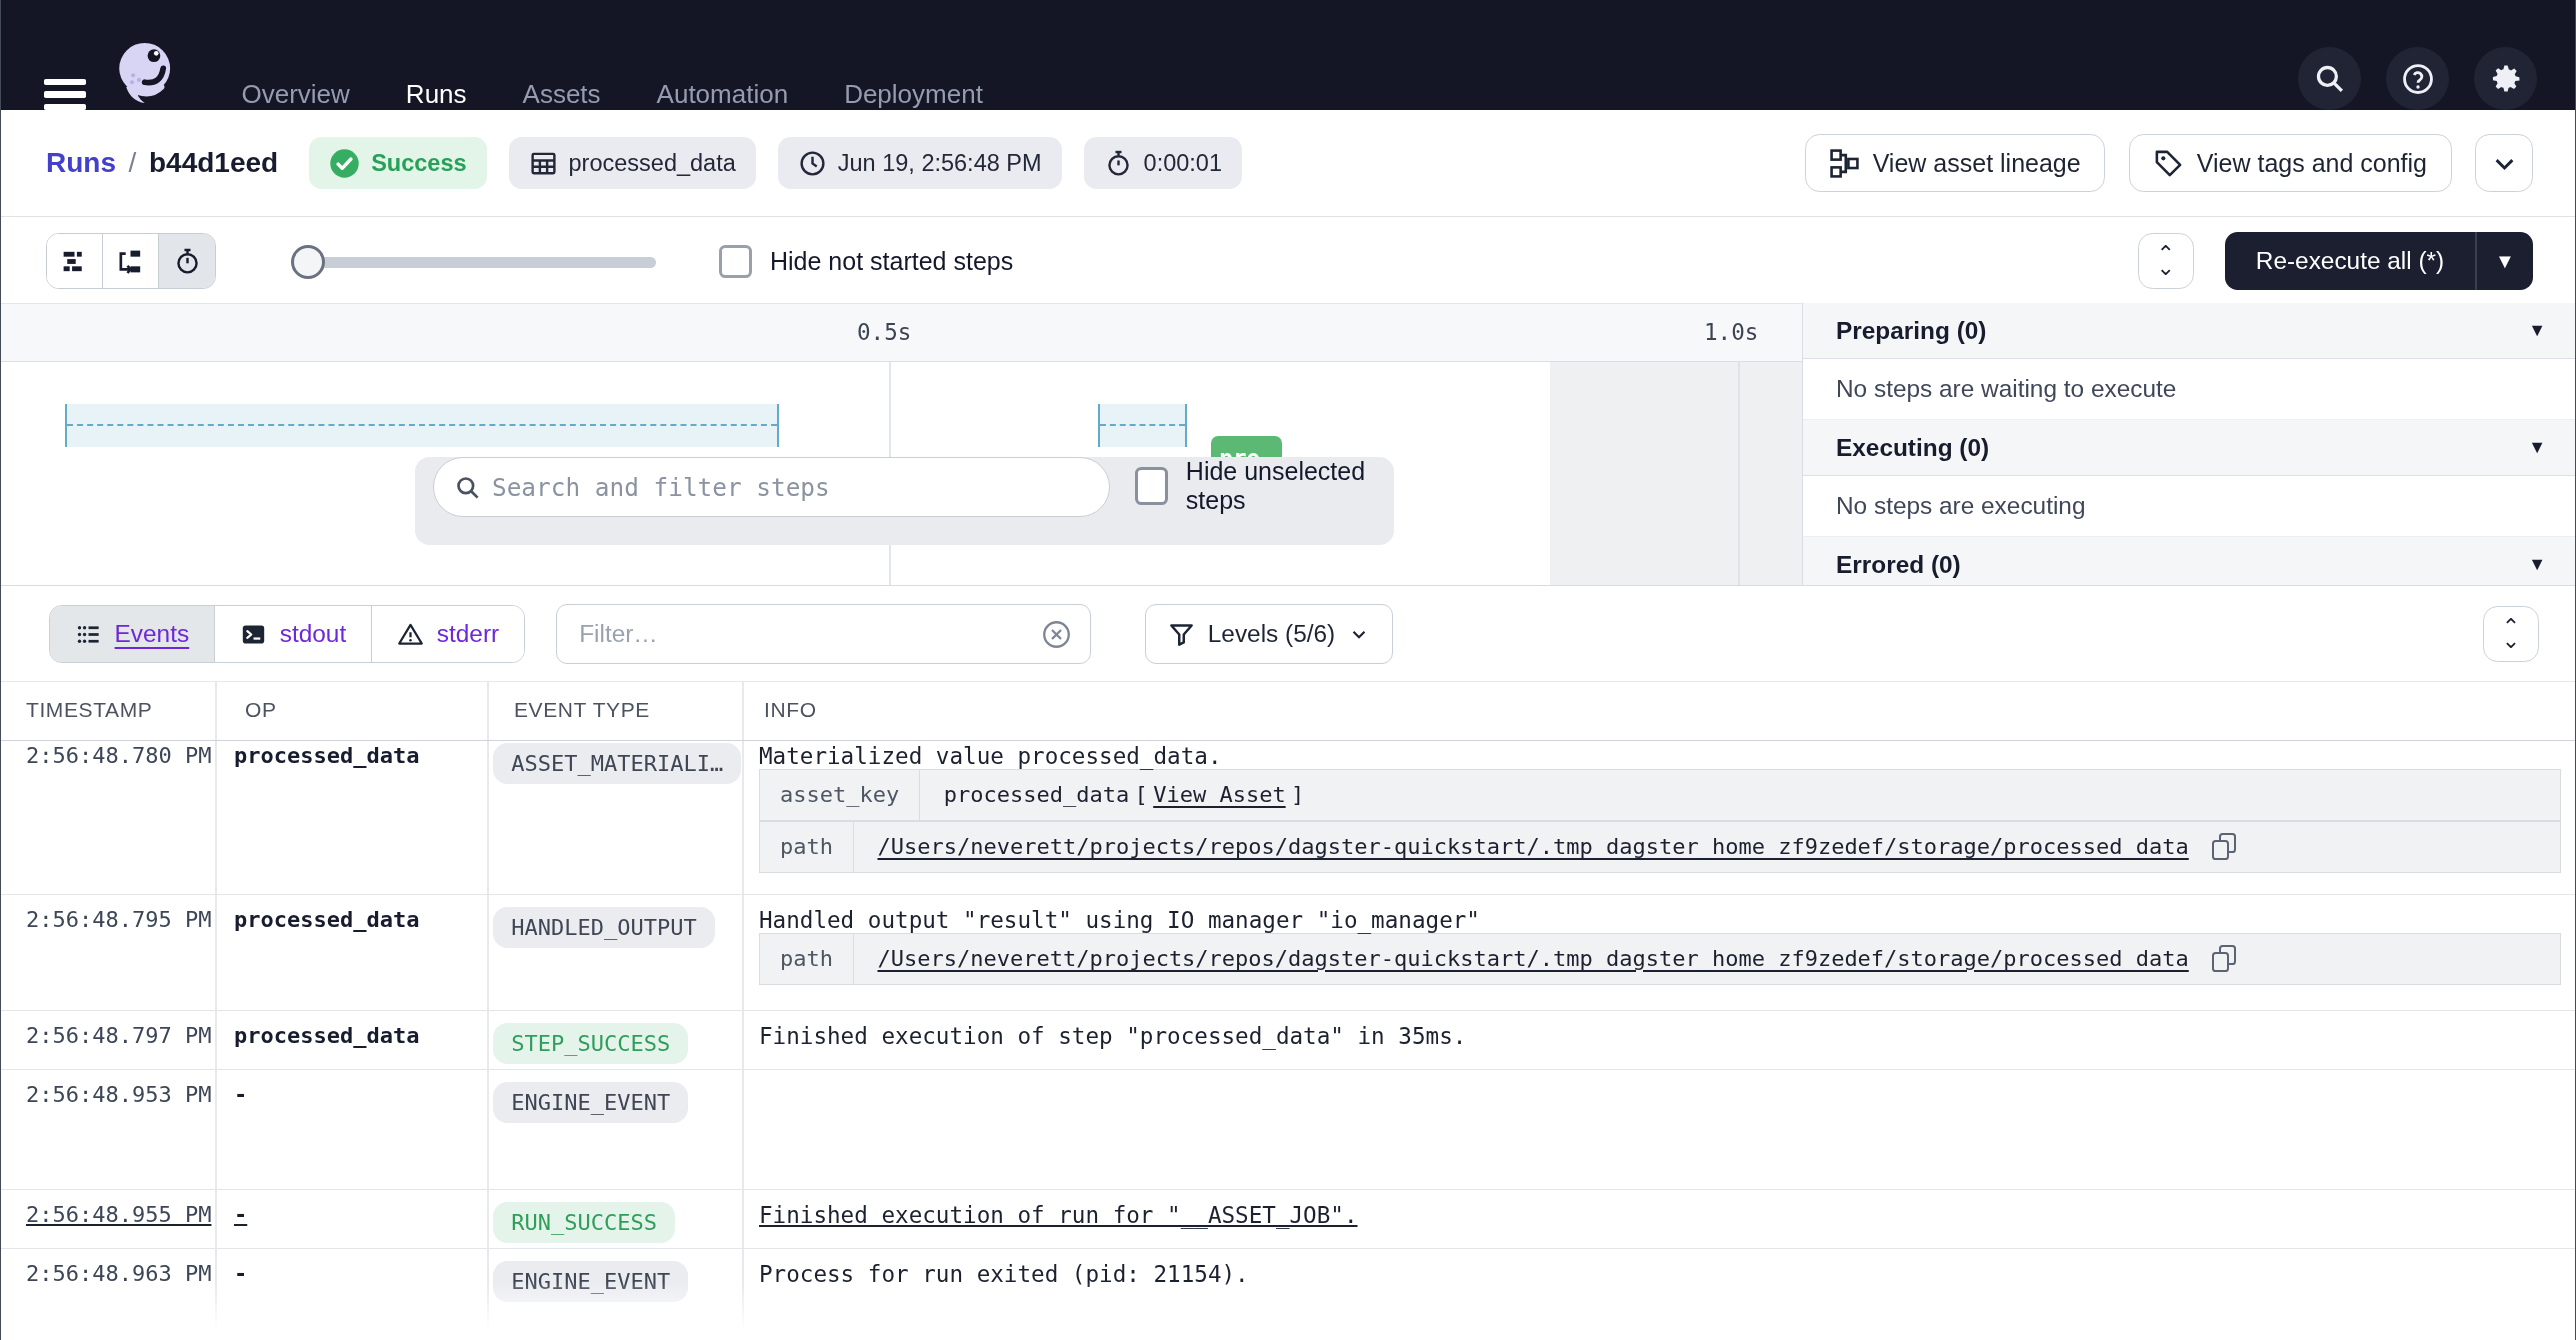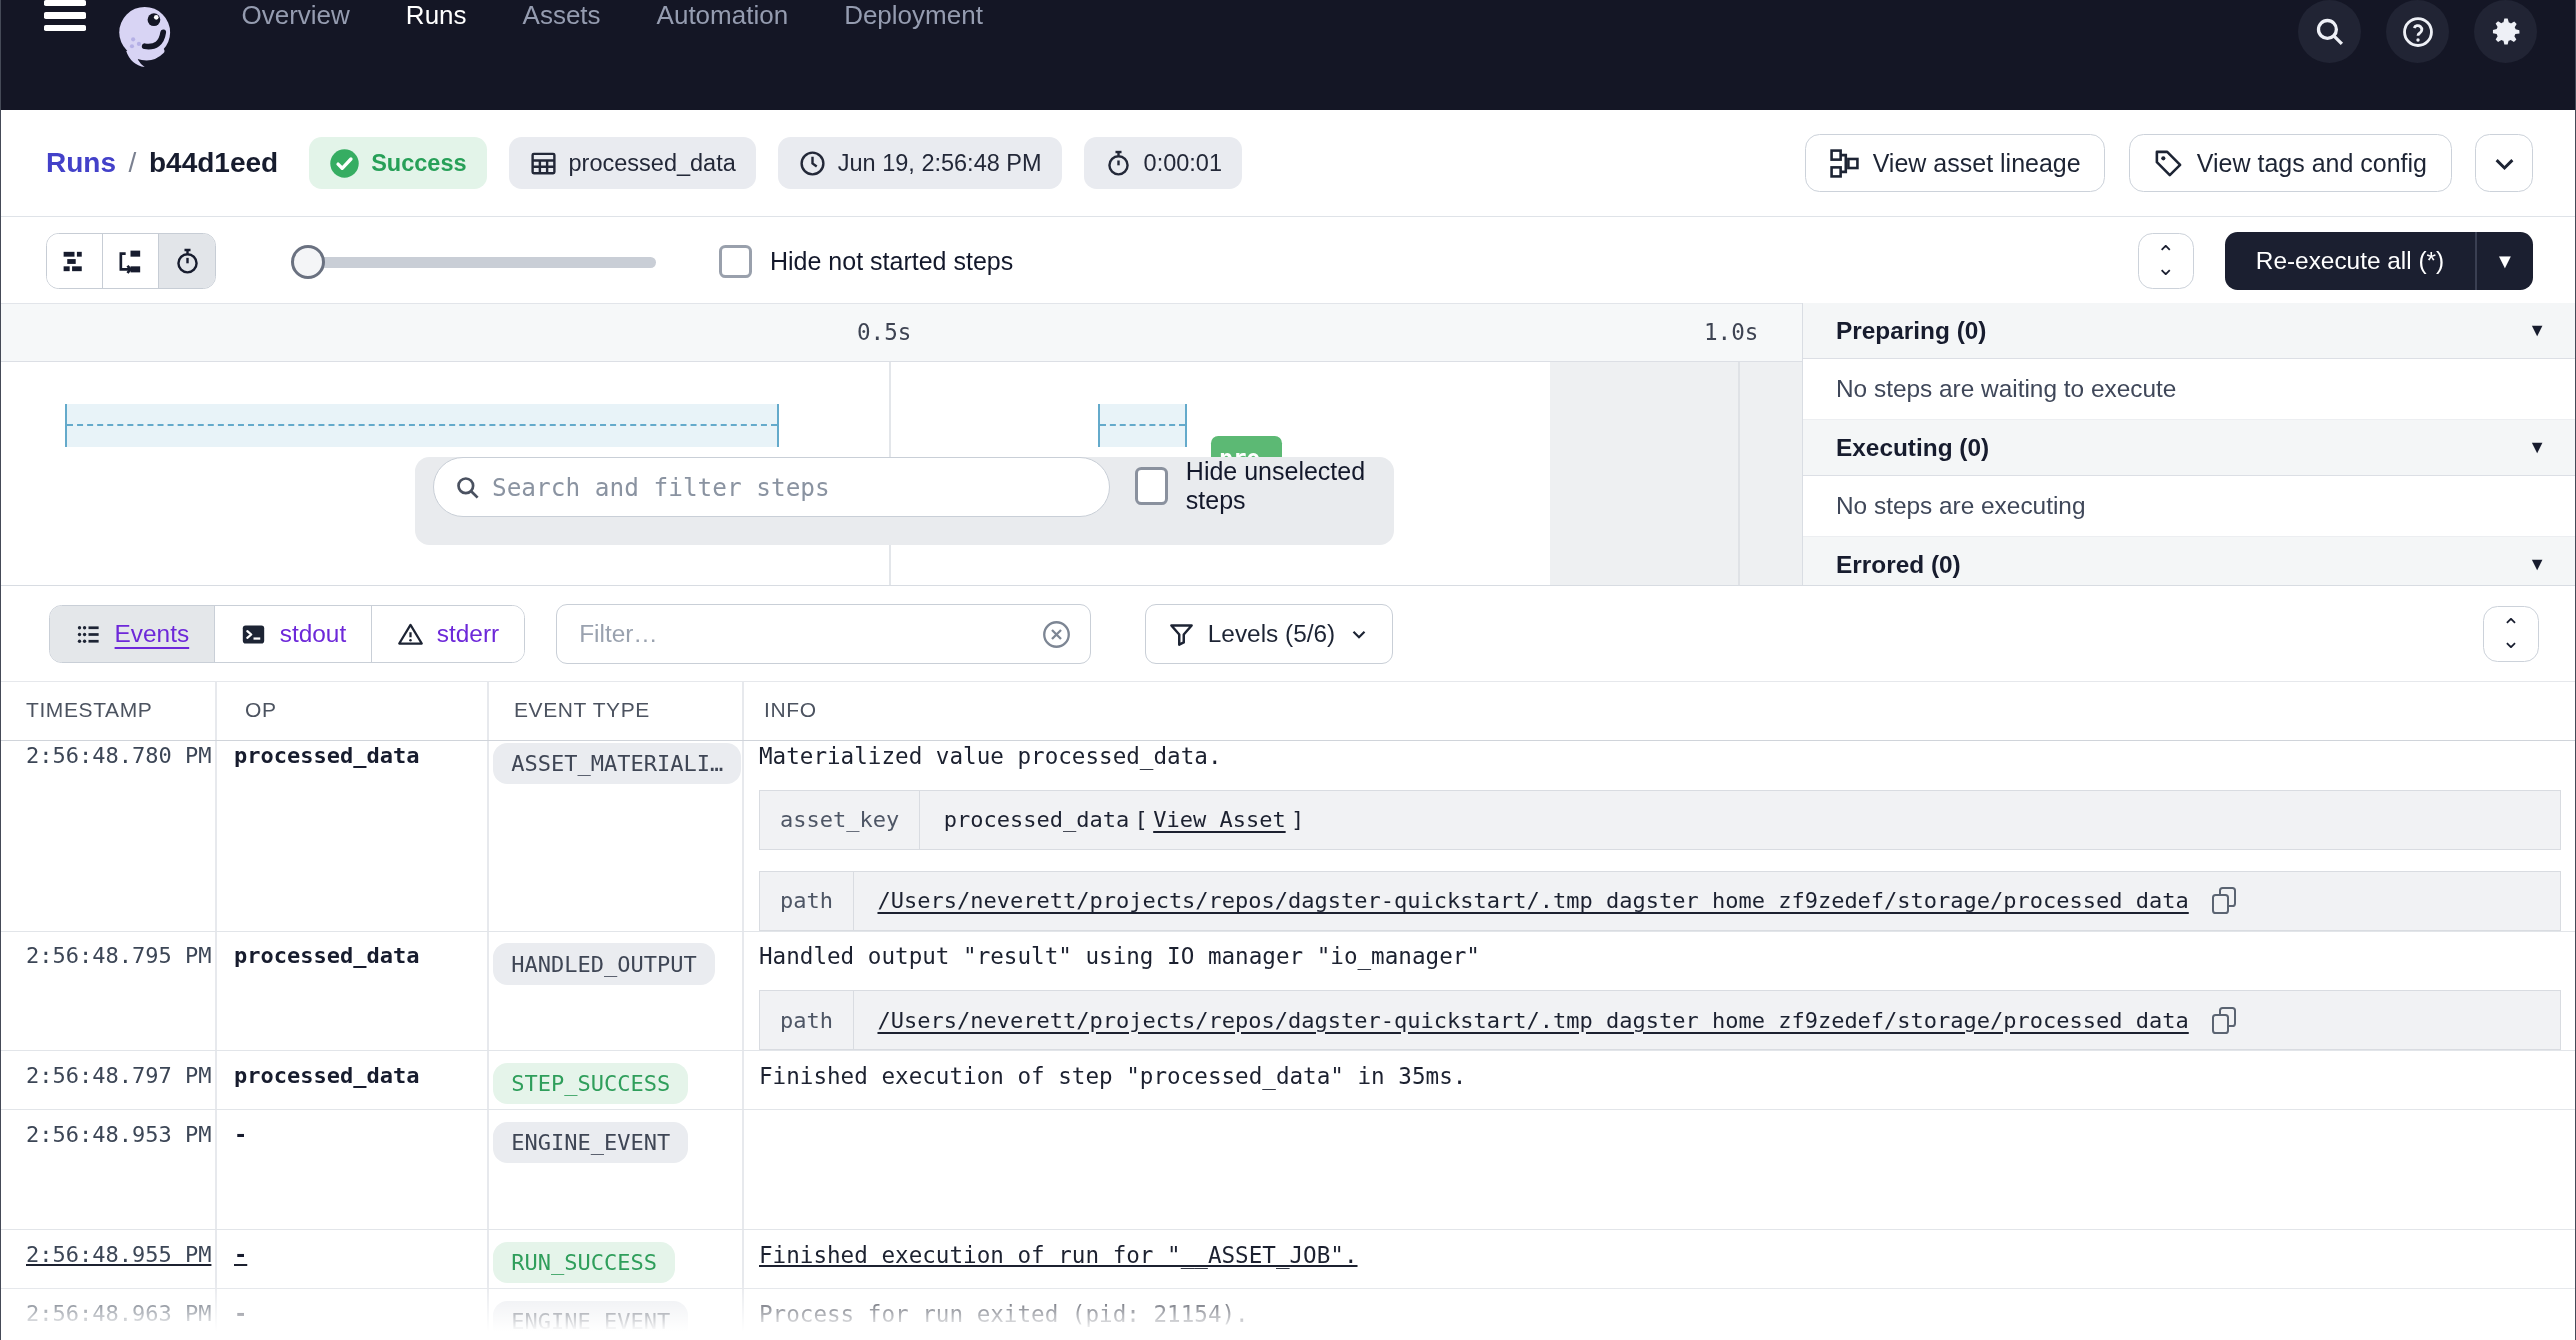--- a/index.html
+++ b/index.html
@@ -4,21 +4,21 @@
 <style>
   * { box-sizing: border-box; margin: 0; padding: 0; }
   html,body { width:2576px; height:1340px; overflow:hidden; }
   body { font-family:"Liberation Sans", sans-serif; background:#fff; color:#1c2130; }
   .mono { font-family:"DejaVu Sans Mono", monospace; }
   .app { position:relative; width:2576px; height:1340px; background:#fff;
          border-left:1.8px solid #454a57; border-right:1.8px solid #454a57; }
 
   
   .nav { position:absolute; left:0; top:0; width:100%; height:110px; background:#141625;
-         display:flex; align-items:flex-start; }
+         display:flex; align-items:flex-end; }
   .hamburger { width:42px; height:31px; margin-left:43px; display:flex; flex-direction:column; justify-content:space-between; cursor:pointer; }
   .hamburger span { display:block; height:6.3px; background:#fff; border-radius:1.8px; }
   .logo { width:74px; height:74px; margin-left:23.5px; }
   .nav-links { display:flex; gap:56px; margin-left:58px; }
   .nav-link { font-size:26px; color:#959cb0; cursor:pointer; }
   .nav-link.active { color:#ffffff; }
   .nav-right { margin-left:auto; margin-right:38px; display:flex; gap:25px; }
   .nav-icon-btn { width:63px; height:63px; border-radius:50%; background:#20243454; background:#212434;
                   display:flex; align-items:center; justify-content:center; color:#eef0f6; cursor:pointer; }
 
@@ -123,21 +123,21 @@
   .rows .row:nth-child(4){ min-height:120px; }
   .rows .row:nth-child(5){ min-height:59px;text-decoration:underline; }
   .rows .row:nth-child(6){ min-height:92px; border-bottom:none; }
   .cell { padding-top:11.7px; }
   .c-ts  { width:214px; padding-left:25px; font-size:22px; color:#3c4656; }
   .c-op  { width:272px; padding-left:19px; font-size:22px; font-weight:bold; color:#171c2e; }
   .c-type{ width:255px; padding-left:6.3px; }
   .c-info{ flex:1; padding-left:17px; padding-right:14.5px; font-size:22.6px; color:#1c2130; }
   .badge { display:inline-block; padding:8.1px 18px; border-radius:14.5px; background:#eaecf0; color:#3f4655; font-size:22px; }
   .badge.green { background:#e5f4ea; color:#2f9e5b; }
-  .meta-table { margin-top:21px; height:60px; background:#f1f2f4; border:1.8px solid #d9dce1; display:flex; align-items:stretch; }
+  .meta-table { margin-top:0; height:52px; background:#f1f2f4; border:1.8px solid #d9dce1; display:flex; align-items:stretch; }
   .meta-key { display:flex; align-items:center; padding:0 20px; color:#4e5665; border-right:1.8px solid #d9dce1; font-size:22px; white-space:nowrap; }
   .meta-val { display:flex; align-items:center; padding:0 23.5px; font-size:22px; gap:5.4px; white-space:nowrap; overflow:hidden; }
   .meta-val a { color:#1c2130; text-decoration:underline; text-underline-offset:3.6px; cursor:pointer; }
   .copy-ic { position:relative; width:23.5px; height:27px; margin-left:18px; flex:none; cursor:pointer; }
   .copy-ic i { position:absolute; border:2.7px solid #5b6472; border-radius:3.6px; width:17px; height:20px; display:block; }
   .copy-ic i.b { left:0; bottom:0; background:#f1f2f4; }
   .copy-ic i.f { right:0; top:0; }
   .fade { position:absolute; left:0; right:0; bottom:0; height:58px; z-index:3;
           background:linear-gradient(to bottom, rgba(255,255,255,0), #ffffff 85%); pointer-events:none; }
   .caret-ud { display:flex; flex-direction:column; line-height:0.65; font-size:22px; color:#171c2e; align-items:center; }

